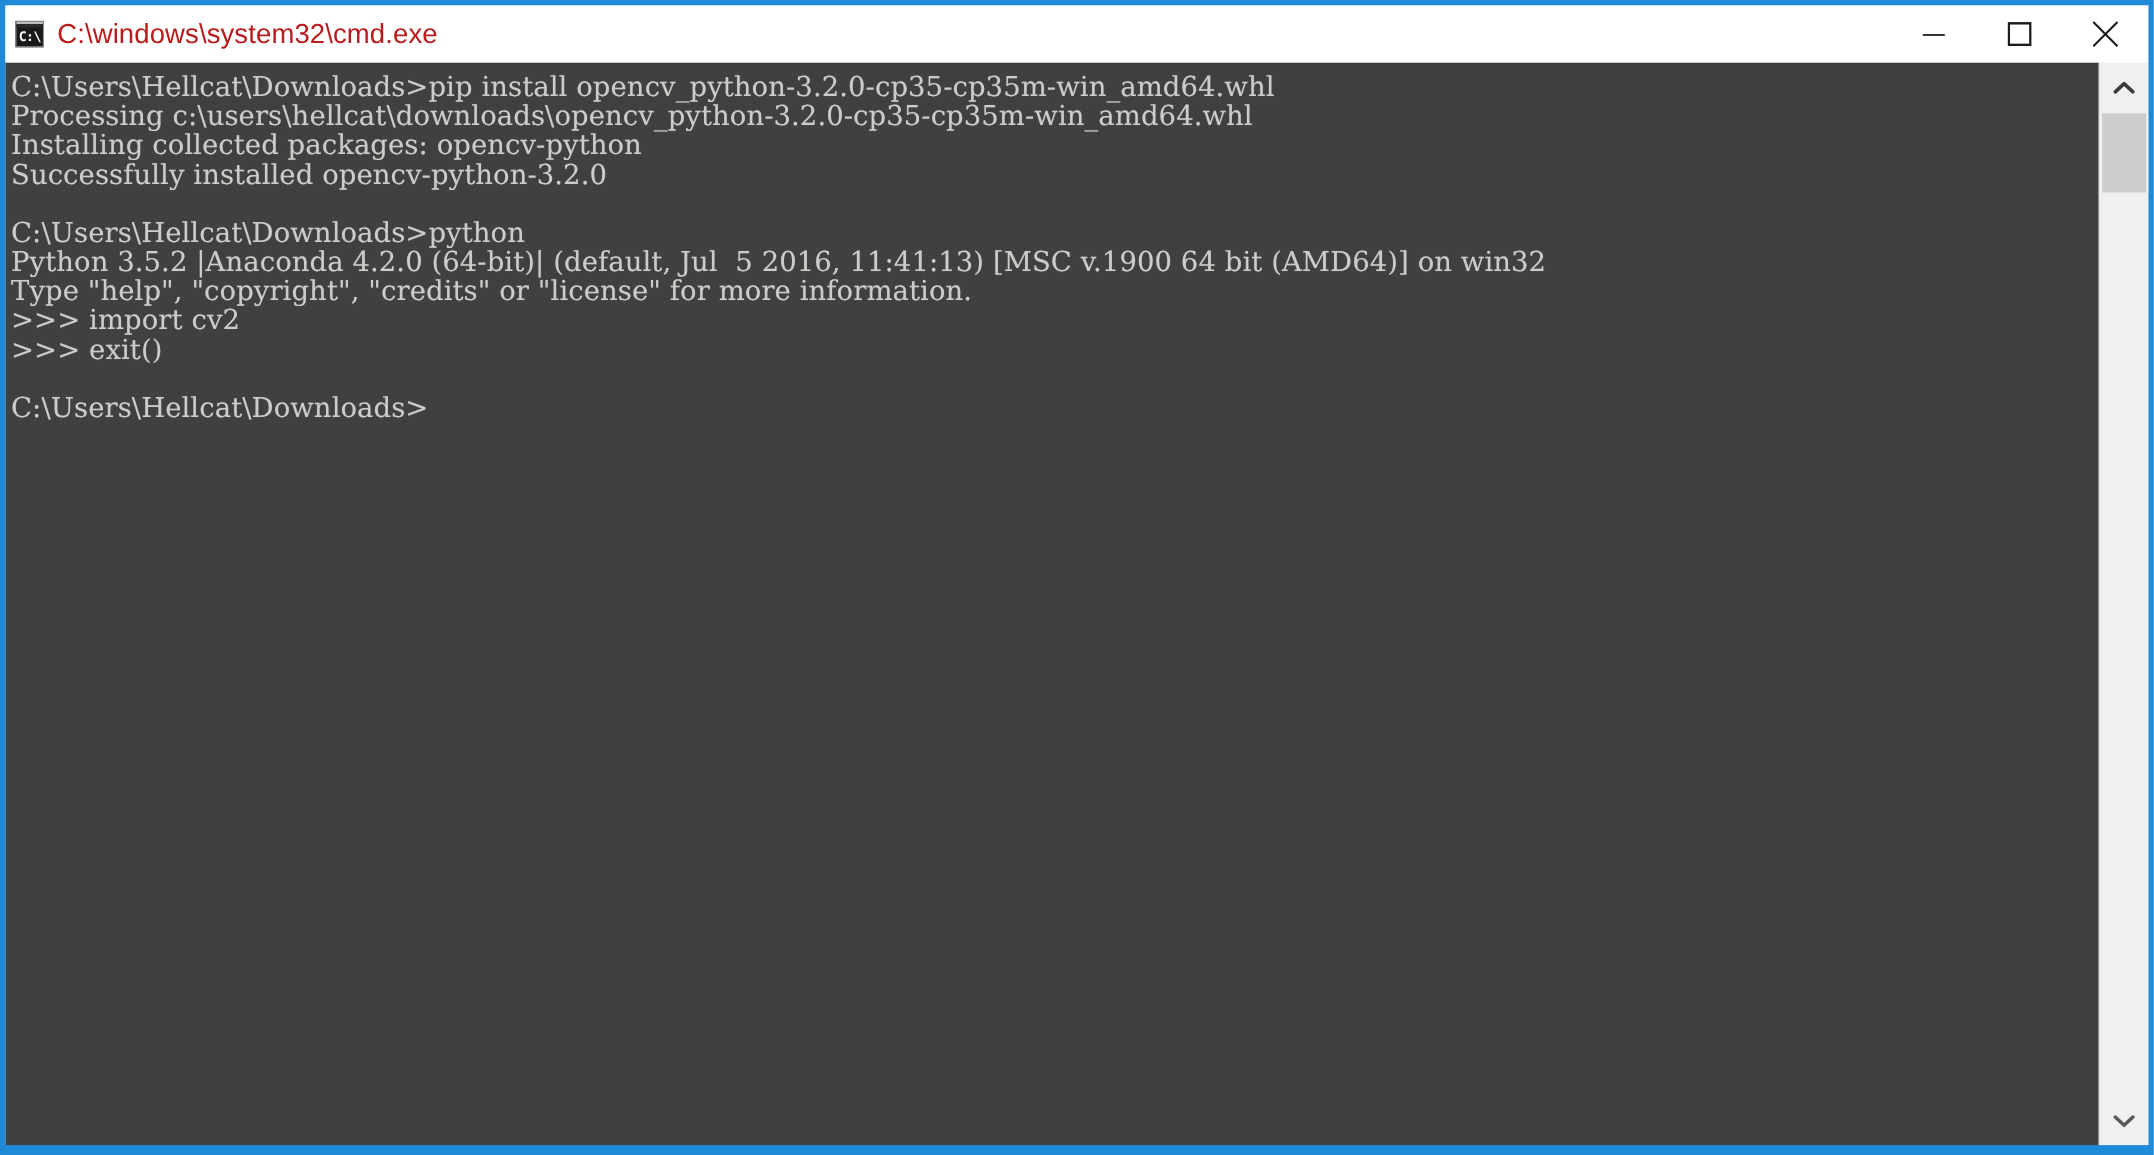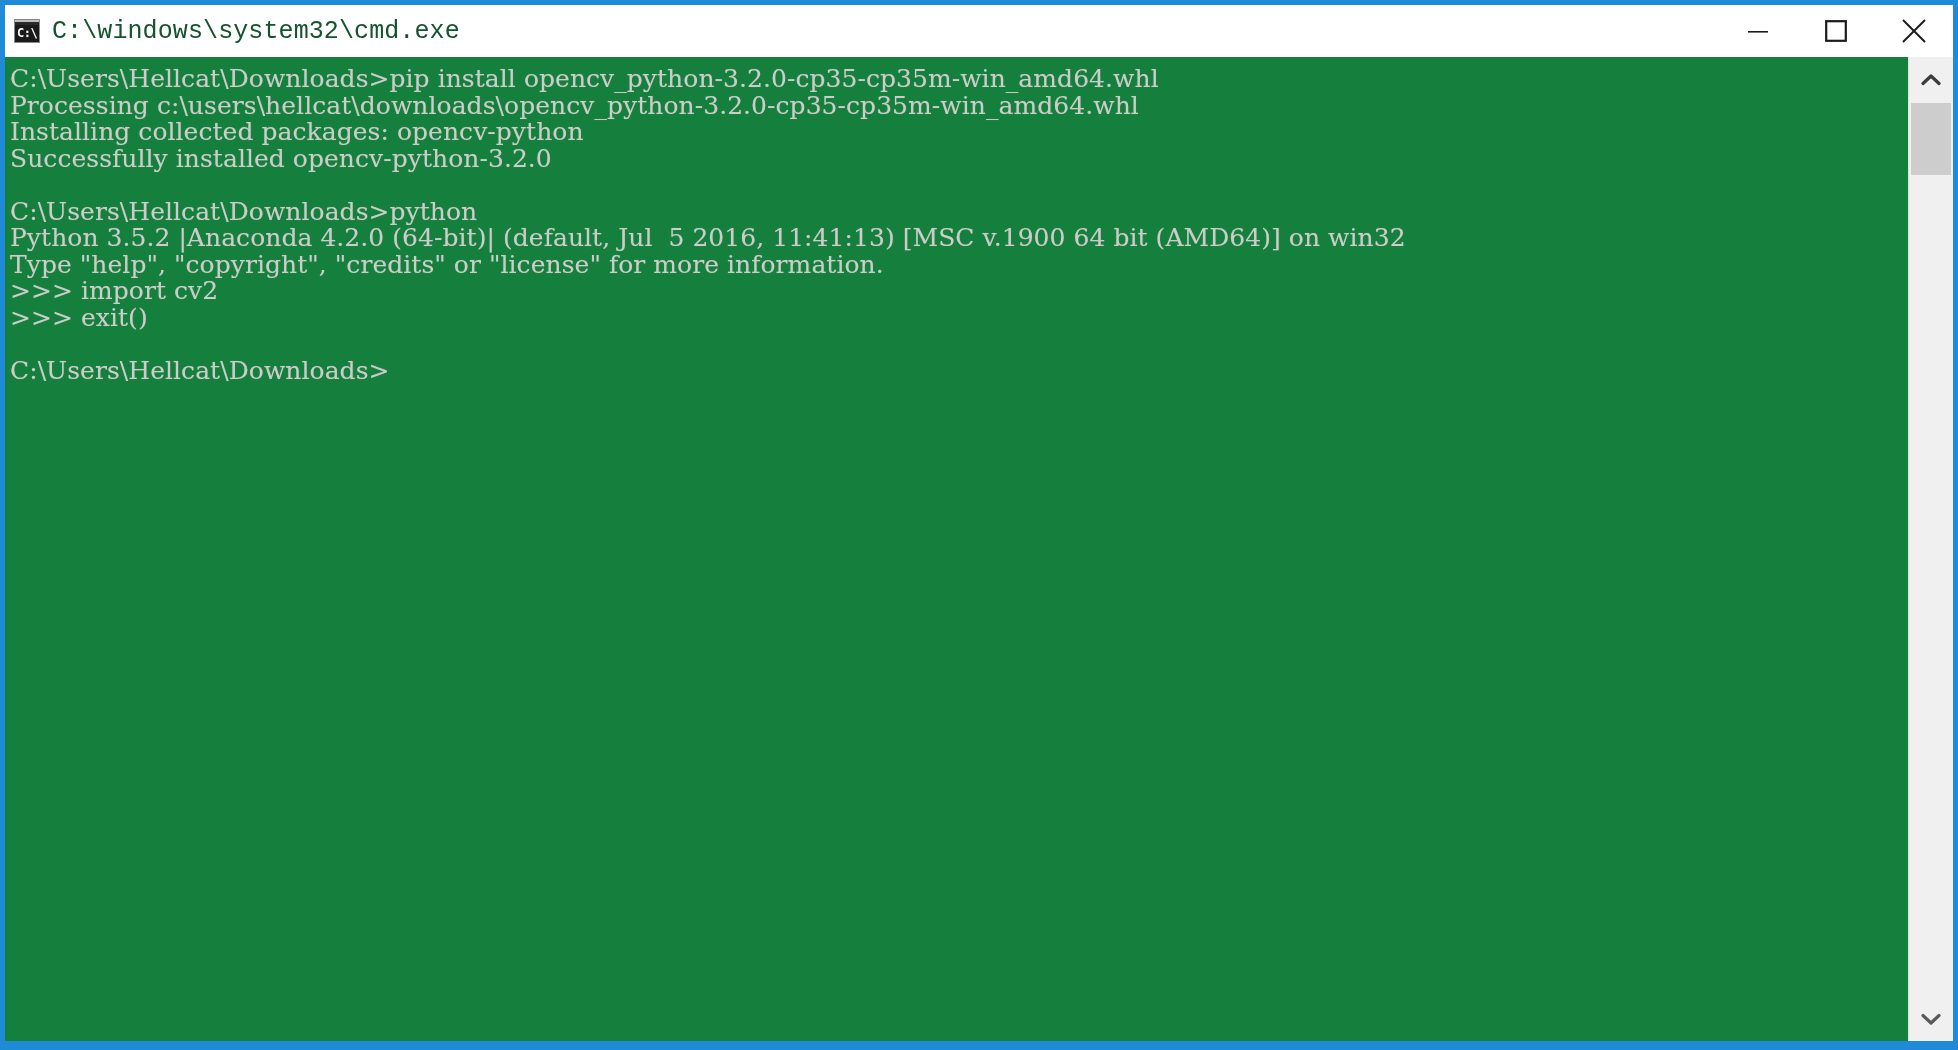--- a/index.html
+++ b/index.html
@@ -71,22 +71,22 @@
     top: 6px;
     font-family: "DejaVu Sans Mono", monospace;
     font-size: 12px;
     font-weight: bold;
     color: #ffffff;
     letter-spacing: -0.5px;
     line-height: 15px;
   }
   .title-text {
     font-size: 25px;
-    color: #14532d;
-    font-family: Liberation Mono, monospace;
+    color: #b91c1c;
+    font-family: Liberation Sans, sans-serif;
     white-space: nowrap;
     letter-spacing: 0.1px;
   }
 
   .win-controls {
     display: flex;
     align-items: stretch;
     height: 52px;
     flex: 0 0 auto;
   }
@@ -100,21 +100,21 @@
   }
   .win-btn svg { display: block; }
 
   
   .terminal {
     position: absolute;
     left: 0;
     top: 52px;
     right: 45px;
     bottom: 0;
-    background: #15803d;
+    background: #404040;
     overflow: hidden;
     padding-left: 32px;
   }
   .console-text {
     position: absolute;
     left: 5px;
     top: 9px;
     right: 0;
     margin: 0;
     padding: 0;

